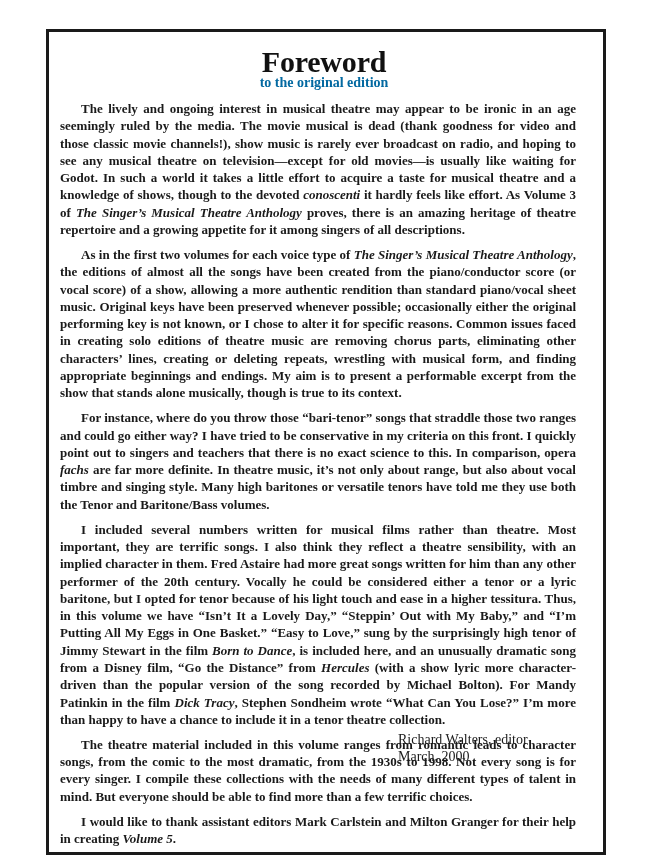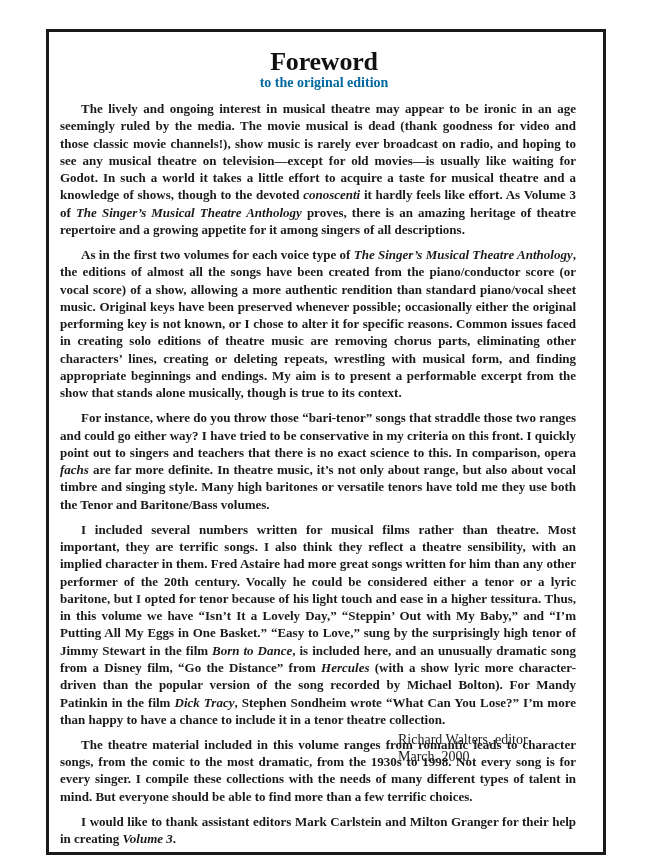--- a/index.html
+++ b/index.html
@@ -25,21 +25,21 @@
       box-sizing: content-box;
     }
     .title {
       position: absolute;
       left: 0;
       right: 0;
       top: 48px;
       text-align: center;
       font-family: "Liberation Serif", "DejaVu Serif", serif;
       font-weight: bold;
-      font-size: 26px;
+      font-size: 30px;
       line-height: 28px;
       color: #111111;
       letter-spacing: -0.2px;
     }
     .subtitle {
       position: absolute;
       left: 0;
       right: 0;
       top: 75px;
       text-align: center;
@@ -85,19 +85,19 @@
 
 <h1 class="title" style="margin:0;">Foreword</h1>
 <h2 class="subtitle" style="margin:0;">to the original edition</h2>
 
 <div class="body-text">
   <p><span>The lively and ongoing interest in musical theatre may appear to be ironic in an age seemingly ruled by the media. The movie musical is dead (thank goodness for video and those classic movie channels!), show music is rarely ever broadcast on radio, and hoping to see any musical theatre on television—except for old movies—is usually like waiting for Godot. In such a world it takes a little effort to acquire a taste for musical theatre and a knowledge of shows, though to the devoted </span><i>conoscenti</i><span> it hardly feels like effort. As Volume 3 of </span><i>The Singer’s Musical Theatre Anthology</i><span> proves, there is an amazing heritage of theatre repertoire and a growing appetite for it among singers of all descriptions.</span></p>
   <p><span>As in the first two volumes for each voice type of </span><i>The Singer’s Musical Theatre Anthology</i><span>, the editions of almost all the songs have been created from the piano/conductor score (or vocal score) of a show, allowing a more authentic rendition than standard piano/vocal sheet music. Original keys have been preserved whenever possible; occasionally either the original performing key is not known, or I chose to alter it for specific reasons. Common issues faced in creating solo editions of theatre music are removing chorus parts, eliminating other characters’ lines, creating or deleting repeats, wrestling with musical form, and finding appropriate beginnings and endings. My aim is to present a performable excerpt from the show that stands alone musically, though is true to its context.</span></p>
   <p><span>For instance, where do you throw those “bari-tenor” songs that straddle those two ranges and could go either way? I have tried to be conservative in my criteria on this front. I quickly point out to singers and teachers that there is no exact science to this. In comparison, opera </span><i>fachs</i><span> are far more definite. In theatre music, it’s not only about range, but also about vocal timbre and singing style. Many high baritones or versatile tenors have told me they use both the Tenor and Baritone/Bass volumes.</span></p>
   <p><span>I included several numbers written for musical films rather than theatre. Most important, they are terrific songs. I also think they reflect a theatre sensibility, with an implied character in them. Fred Astaire had more great songs written for him than any other performer of the 20th century. Vocally he could be considered either a tenor or a lyric baritone, but I opted for tenor because of his light touch and ease in a higher tessitura. Thus, in this volume we have “Isn’t It a Lovely Day,” “Steppin’ Out with My Baby,” and “I’m Putting All My Eggs in One Basket.” “Easy to Love,” sung by the surprisingly high tenor of Jimmy Stewart in the film </span><i>Born to Dance</i><span>, is included here, and an unusually dramatic song from a Disney film, “Go the Distance” from </span><i>Hercules</i><span> (with a show lyric more character-driven than the popular version of the song recorded by Michael Bolton). For Mandy Patinkin in the film </span><i>Dick Tracy</i><span>, Stephen Sondheim wrote “What Can You Lose?” I’m more than happy to have a chance to include it in a tenor theatre collection.</span></p>
   <p><span>The theatre material included in this volume ranges from romantic leads to character songs, from the comic to the most dramatic, from the 1930s to 1998. Not every song is for every singer. I compile these collections with the needs of many different types of talent in mind. But everyone should be able to find more than a few terrific choices.</span></p>
-  <p><span>I would like to thank assistant editors Mark Carlstein and Milton Granger for their help in creating </span><i>Volume 3</i><span>.</span></p>
+  <p><span>I would like to thank assistant editors Mark Carlstein and Milton Granger for their help in creating </span><i>Volume 5</i><span>.</span></p>
 </div>
 
 <div class="signature">
   <div>Richard Walters, editor</div>
   <div>March, 2000</div>
 </div>
 
 </body></html>

